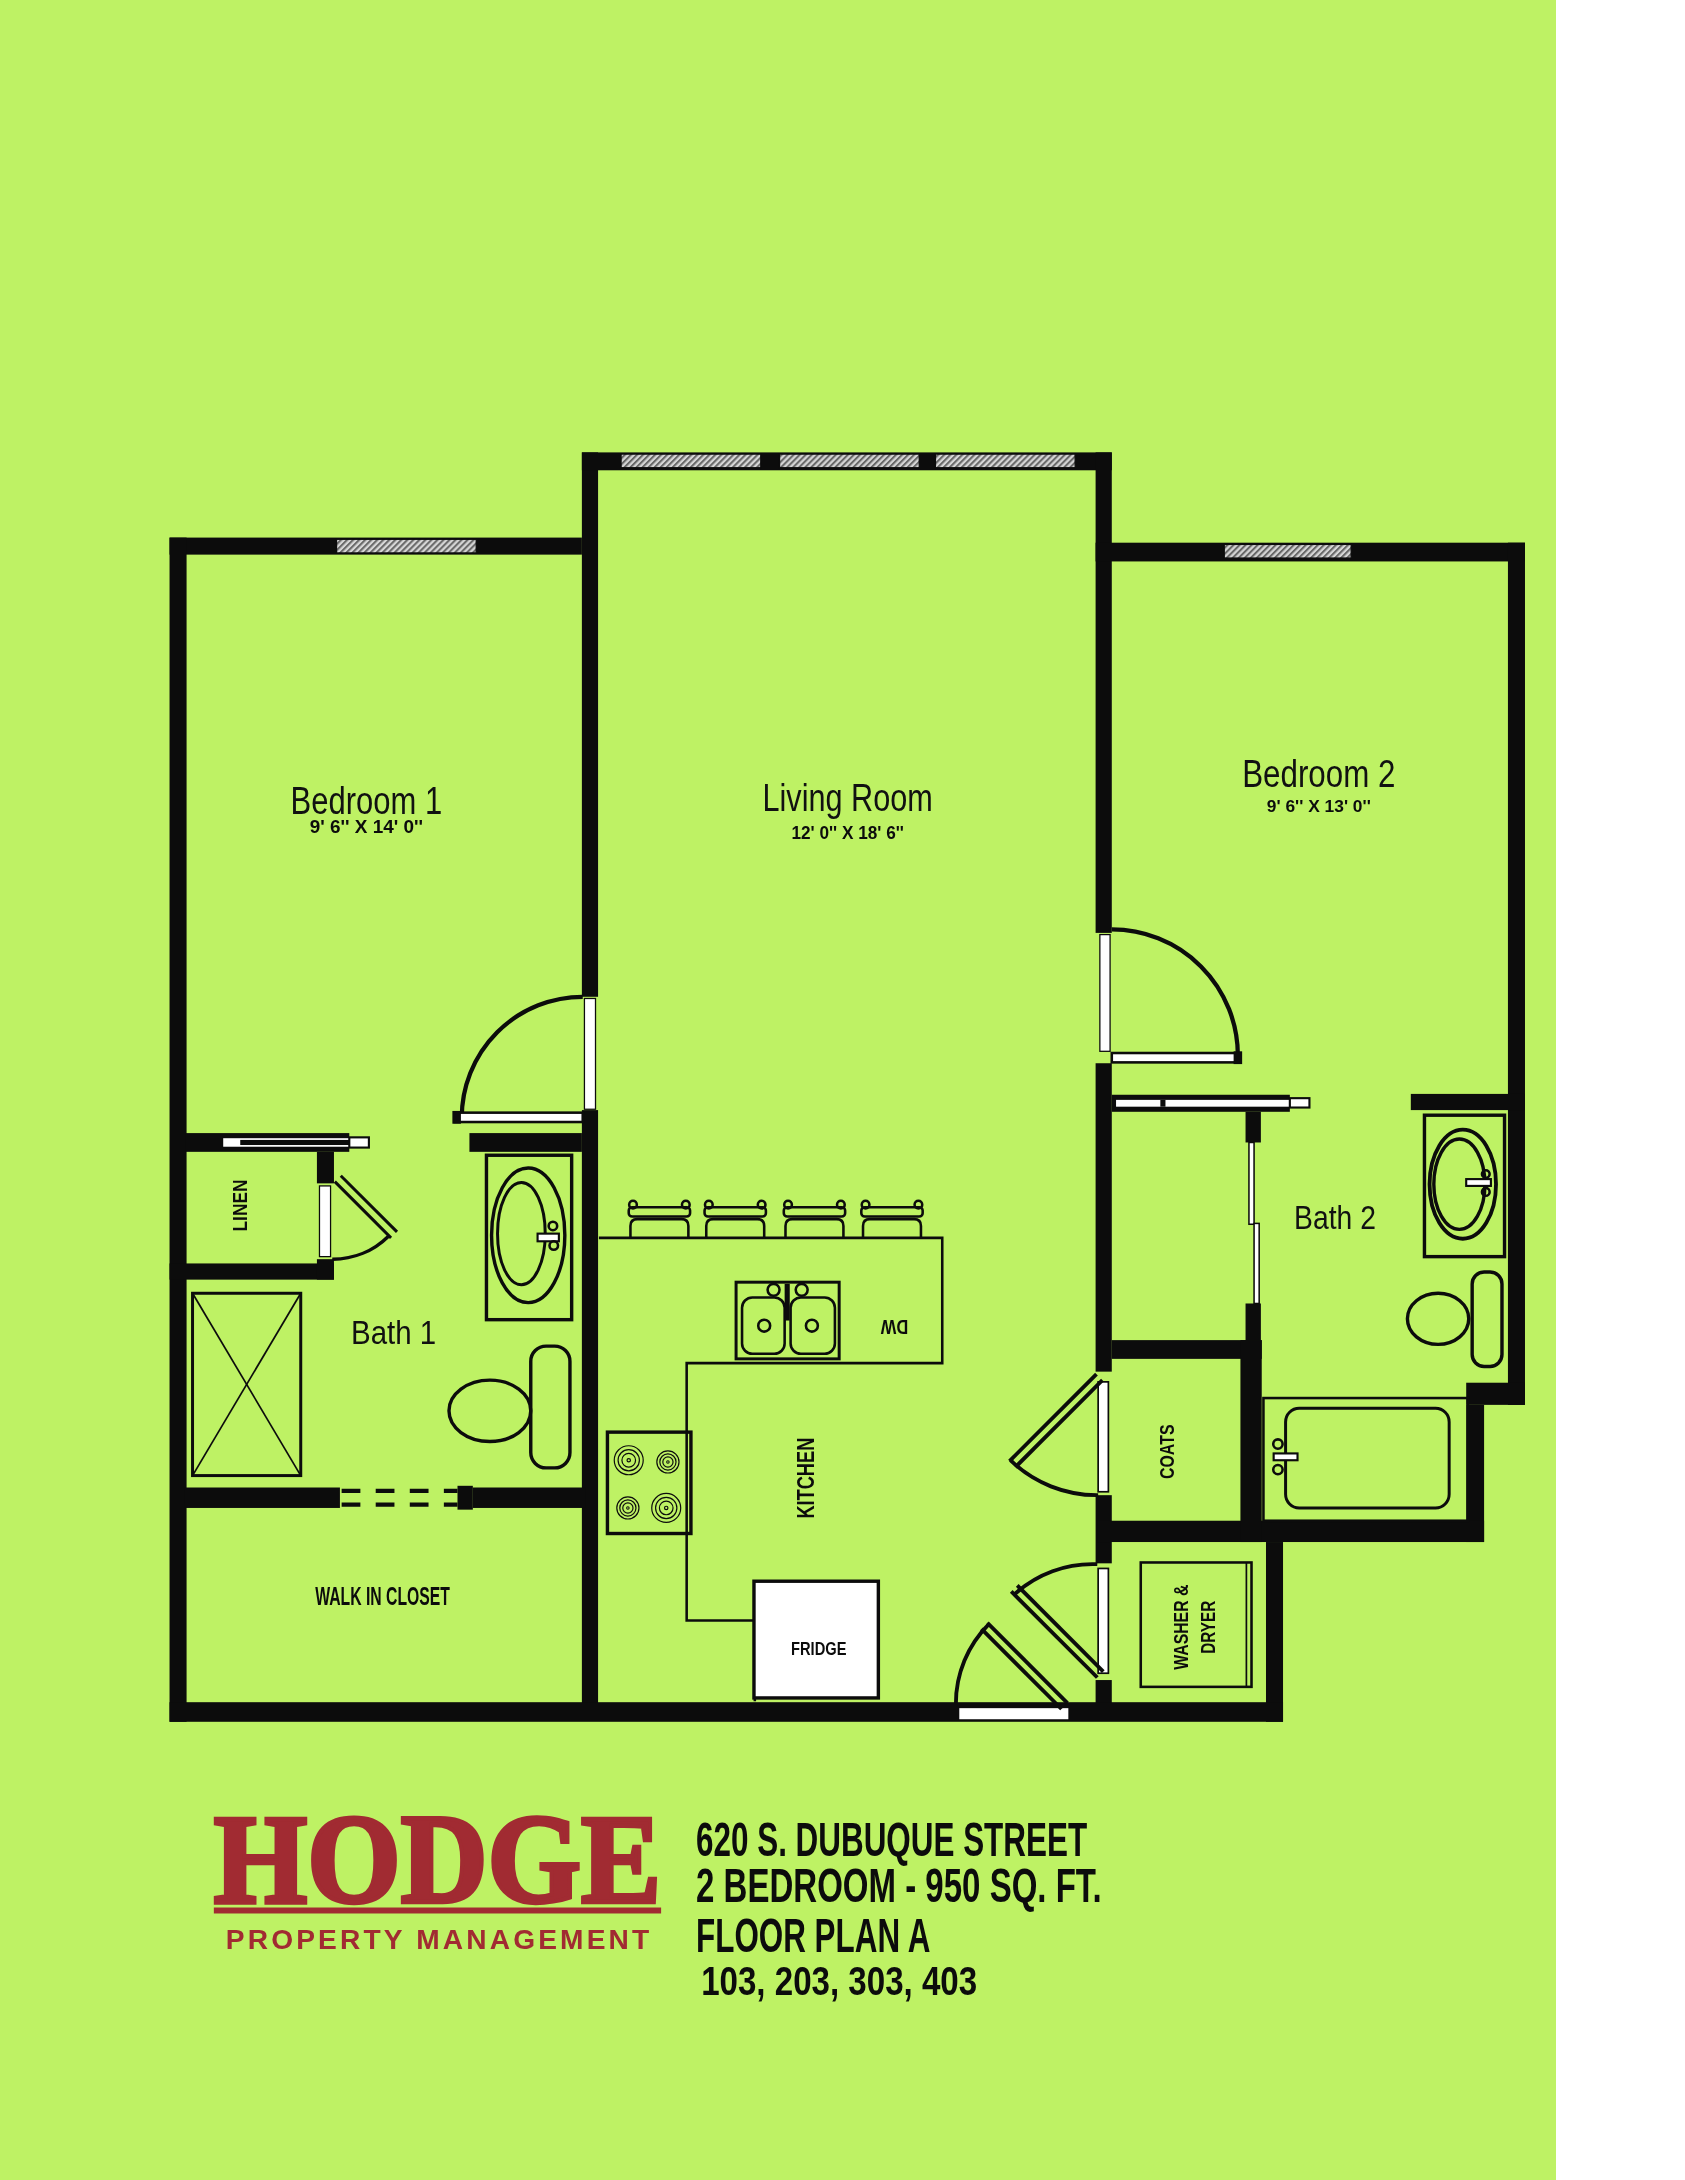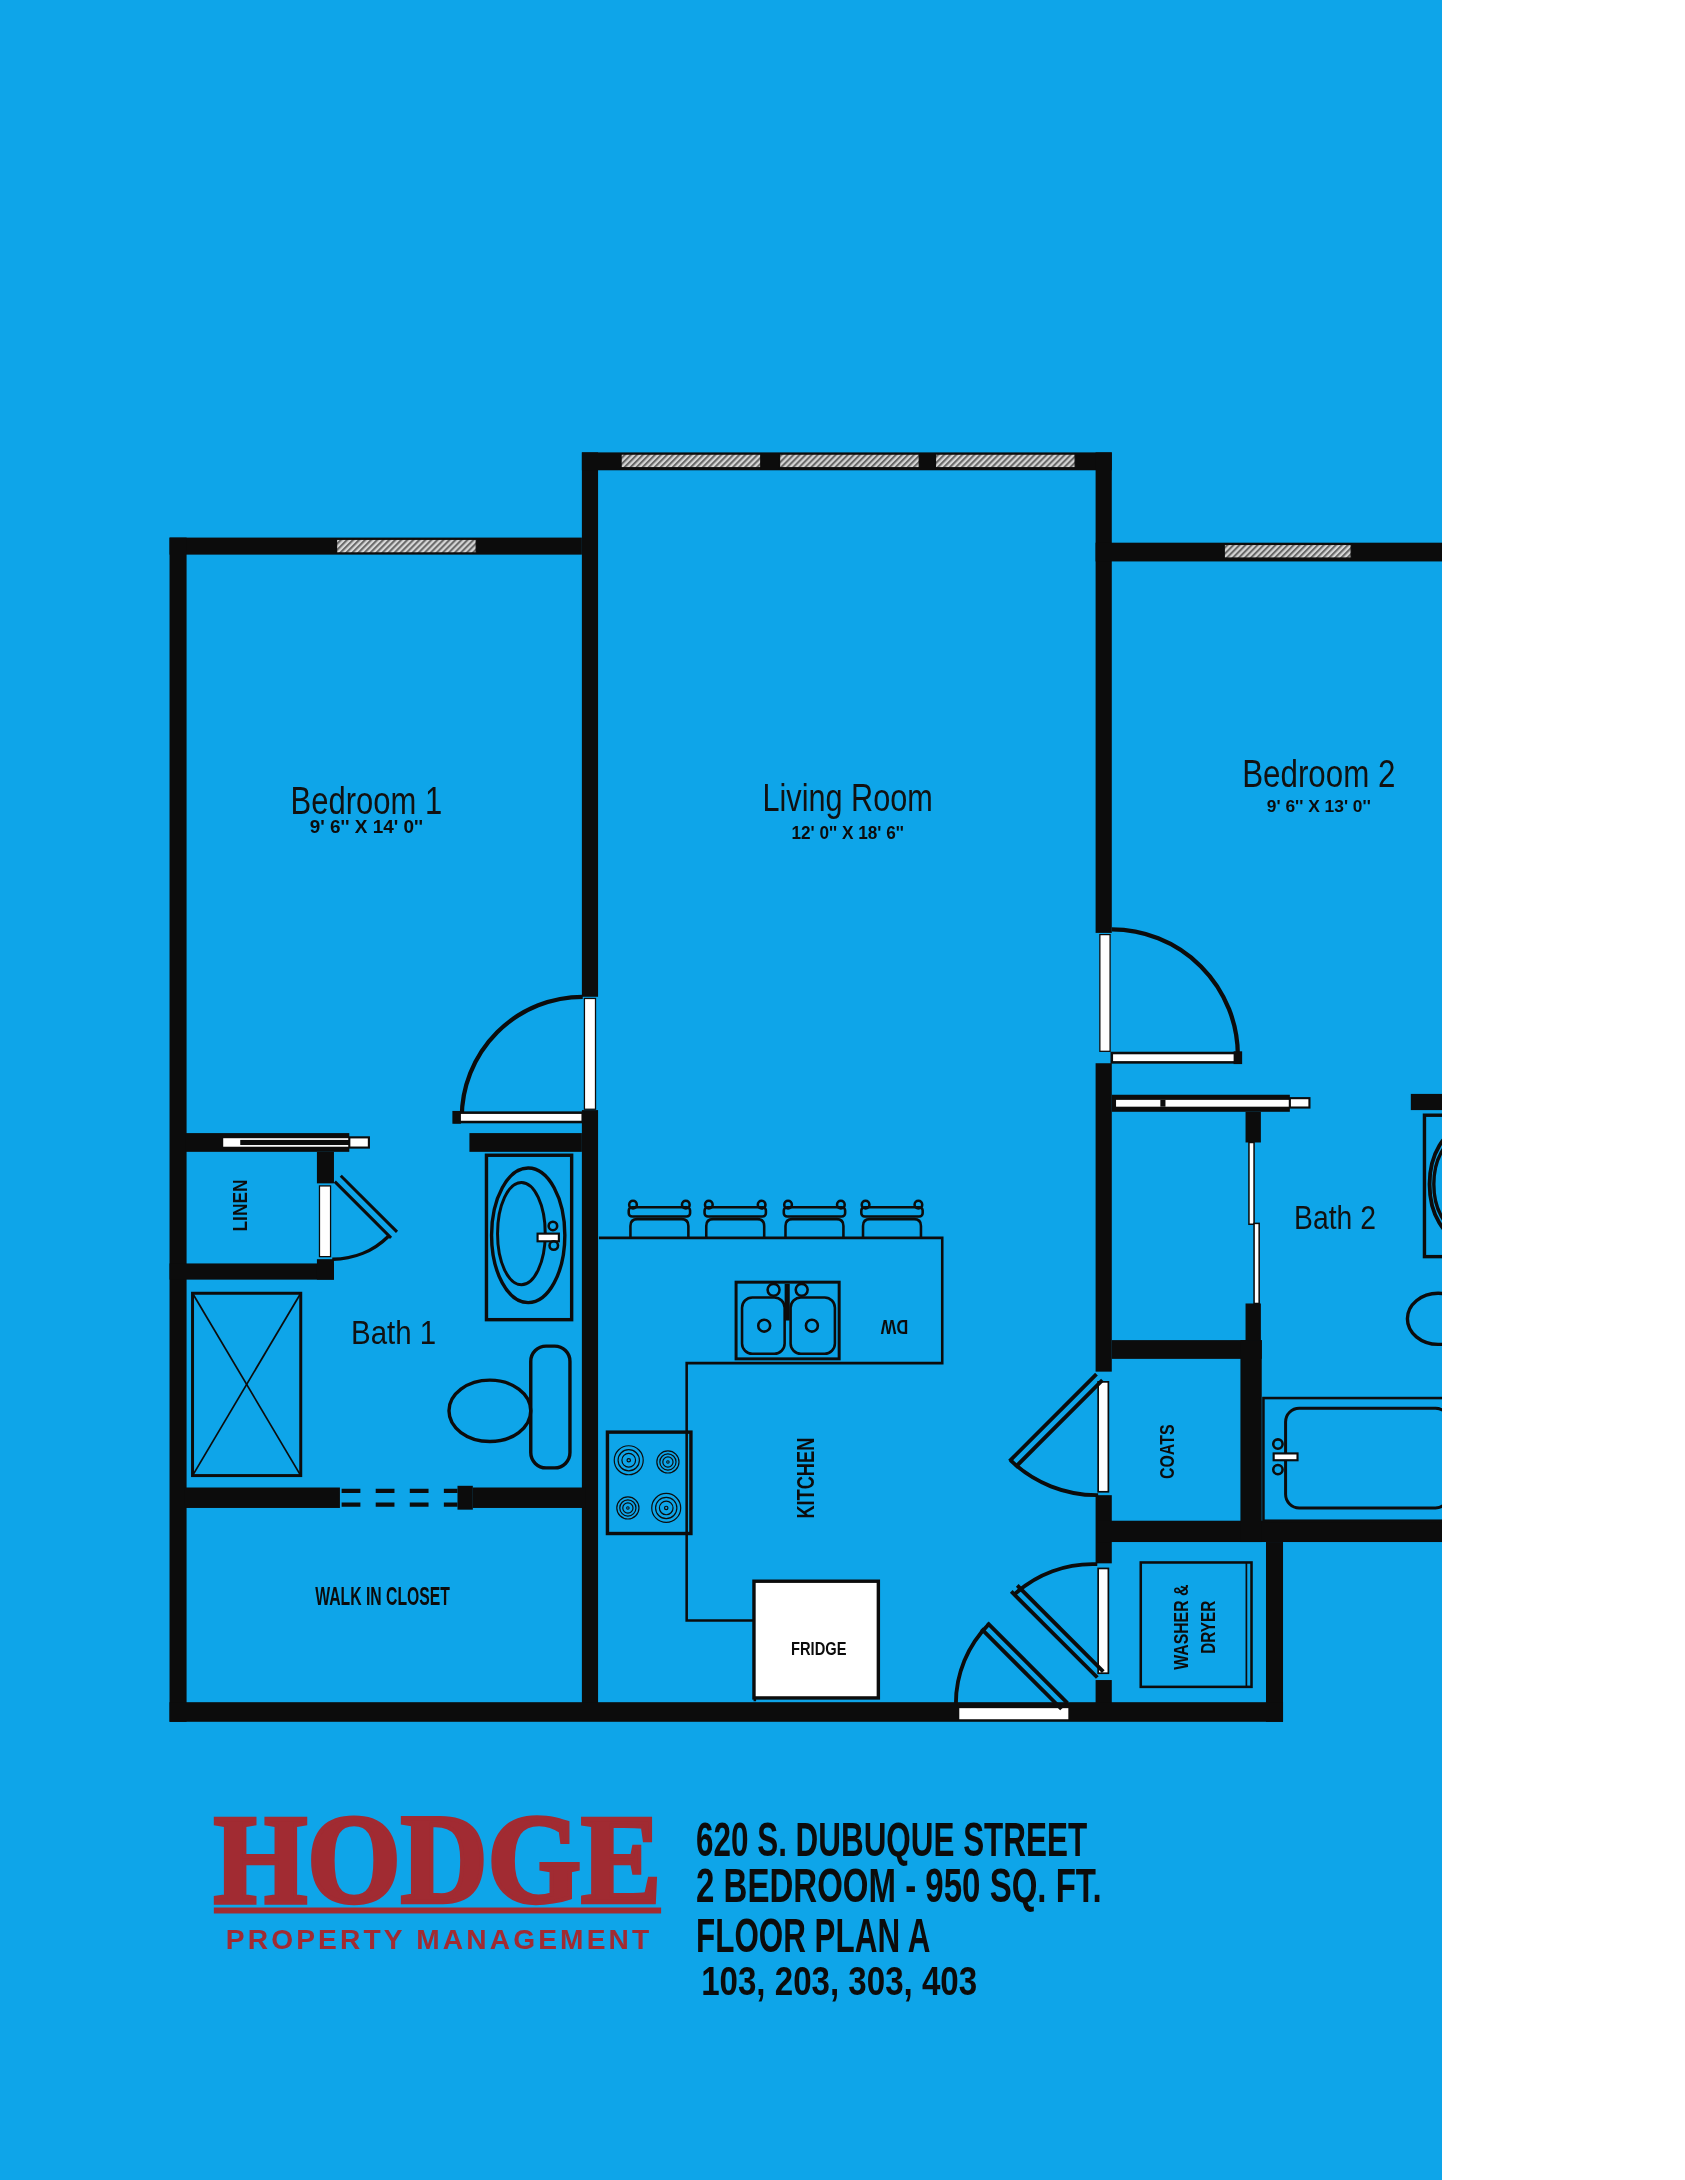--- a/index.html
+++ b/index.html
@@ -1,16 +1,16 @@
 <!DOCTYPE html>
 <html style="font-size:13.6px"><head>
 <meta charset="utf-8">
 <style>
   html,body{margin:0;padding:0;background:#ffffff;}
-  .page{position:relative;width:1442px;height:2181px;background:#0ea5e9;overflow:hidden;}
+  .page{position:relative;width:1556px;height:2181px;background:#bef264;overflow:hidden;}
   svg{display:block;}
   text{font-family:"Liberation Sans", sans-serif;}
 </style>
 </head>
 <body>
 <div class="page">
 <svg width="1686" height="2181" viewBox="0 0 1979 2560" xmlns="http://www.w3.org/2000/svg">
 <defs>
 <pattern id="hatch" width="5" height="5" patternTransform="rotate(45)" patternUnits="userSpaceOnUse">
   <rect width="5" height="5" fill="#d6d6d6"></rect>

